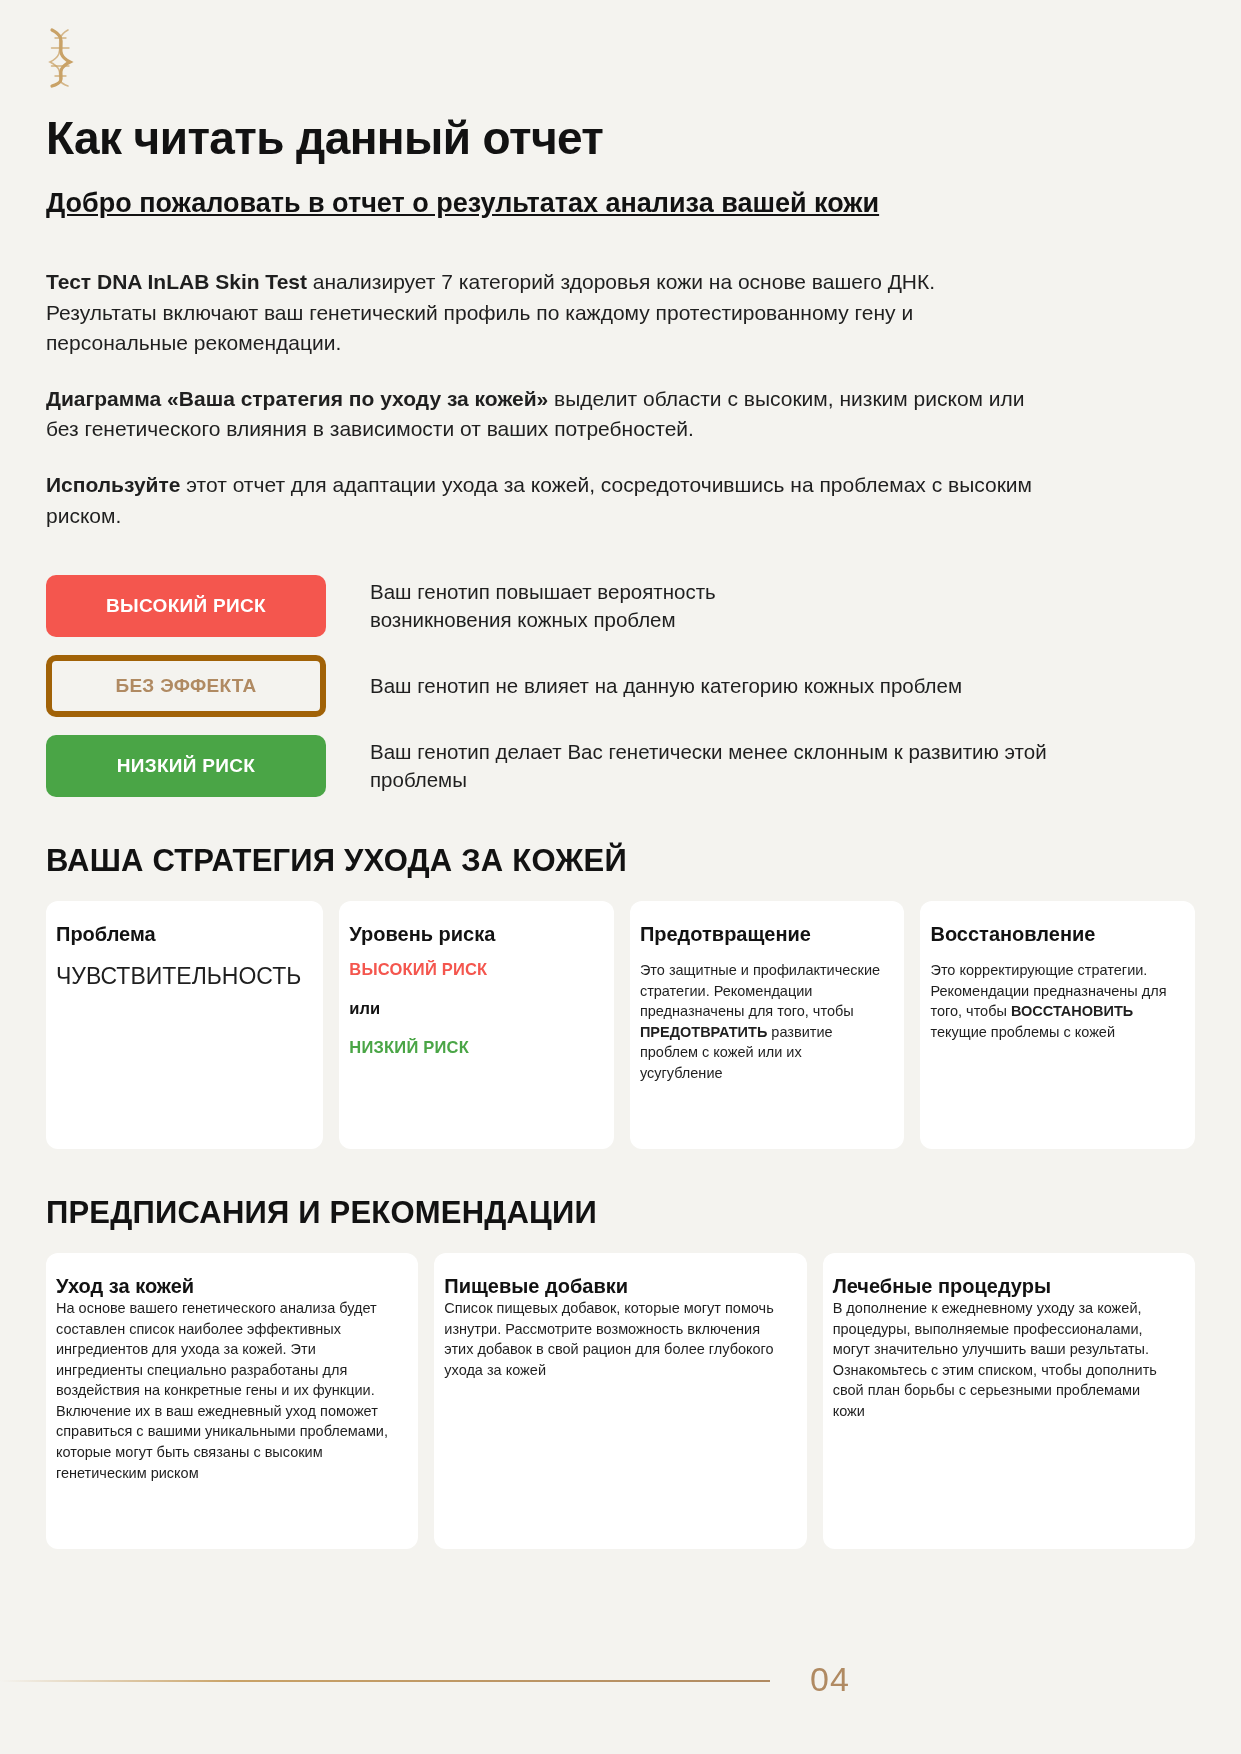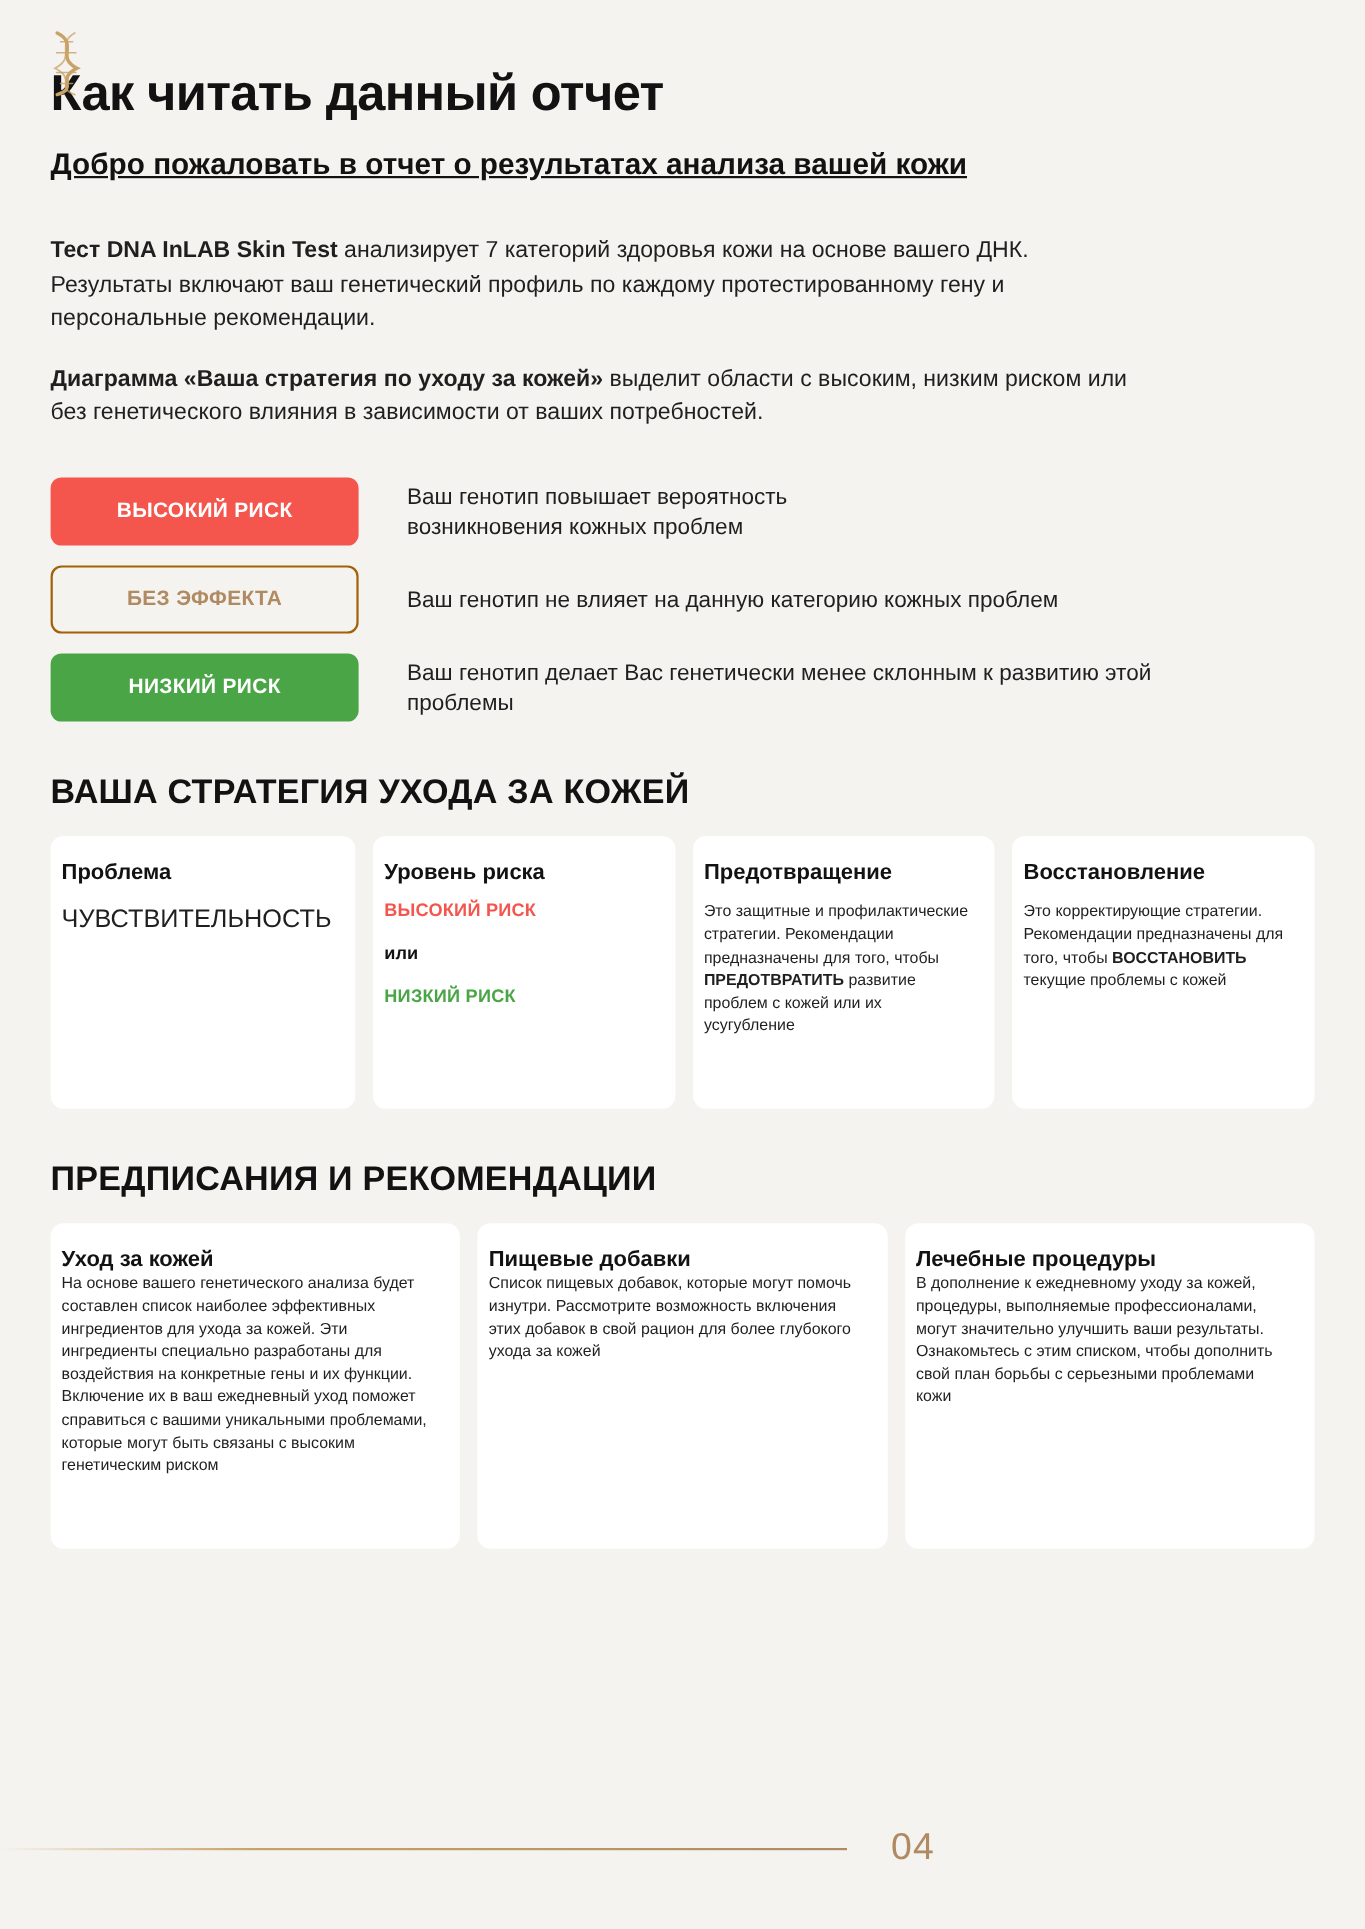--- a/index.html
+++ b/index.html
@@ -29,21 +29,21 @@
     left: 38px;
     top: 26px;
     width: 46px;
     height: 62px;
   }
   .logo svg { display:block; }
 
   
   .title {
     margin: 0;
-    padding-top: 60px;
+    padding-top: 114px;
     font-size: 46px;
     line-height: 1.08;
     font-weight: bold;
     letter-spacing: -0.6px;
     color: #121212;
   }
   .subtitle {
     margin: 22px 0 0 0;
     font-size: 27px;
     line-height: 1.32;
@@ -88,21 +88,21 @@
     letter-spacing: 0.3px;
     box-sizing: border-box;
     flex: none;
   }
   .chip.high {
     background: #f4564e;
     color: #ffffff;
   }
   .chip.none {
     background: transparent;
-    border: 2px solid #a16207;
+    border: 6px solid #a16207;
     color: #b08a62;
   }
   .chip.low {
     background: #4aa546;
     color: #ffffff;
   }
   .legend-text {
     margin-left: 44px;
     font-size: 20.5px;
     line-height: 1.36;
@@ -214,20 +214,21 @@
       <path d="M17 12 L28 12 M13.5 22 L31 22 M13.5 40 L31 40 M17 50 L28 50" stroke="#c9a267" stroke-width="1.4" stroke-linecap="round" opacity="0.8"></path>
     </svg>
   </div>
 
   <h1 class="title">Как читать данный отчет</h1>
   <h2 class="subtitle">Добро пожаловать в отчет о результатах анализа вашей кожи</h2>
 
   <div class="intro">
     <p><b>Тест DNA InLAB Skin Test</b><span> анализирует 7 категорий здоровья кожи на основе вашего ДНК. Результаты включают ваш генетический профиль по каждому протестированному гену и персональные рекомендации.</span></p>
     <p><b>Диаграмма «Ваша стратегия по уходу за кожей»</b><span> выделит области с высоким, низким риском или без генетического влияния в зависимости от ваших потребностей.</span></p>
+    <p><b>Используйте</b><span> этот отчет для адаптации ухода за кожей, сосредоточившись на проблемах с высоким риском.</span></p>
   </div>
 
   <div class="legend">
 
     <div class="legend-row">
       <div class="chip high">ВЫСОКИЙ РИСК</div>
       <div class="legend-text">
         <b>Ваш генотип повышает вероятность</b><br>
         <span>возникновения кожных проблем</span>
       </div>

